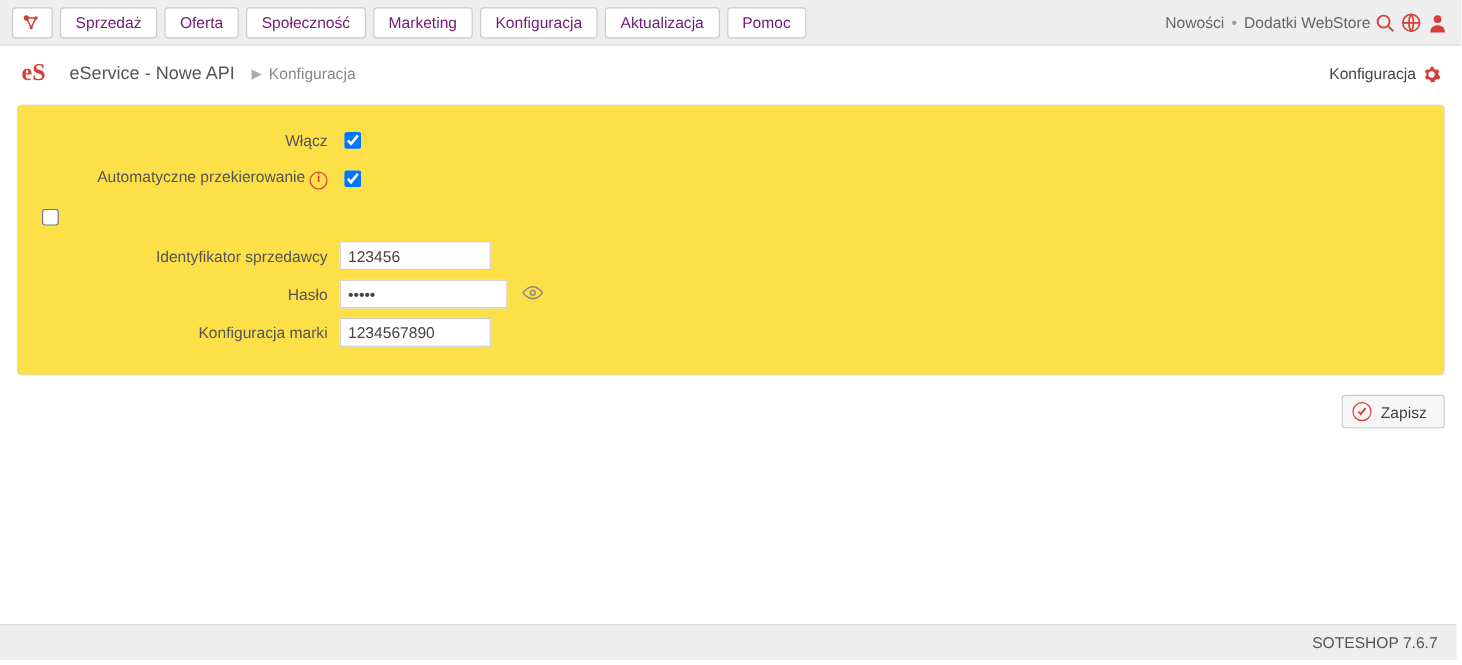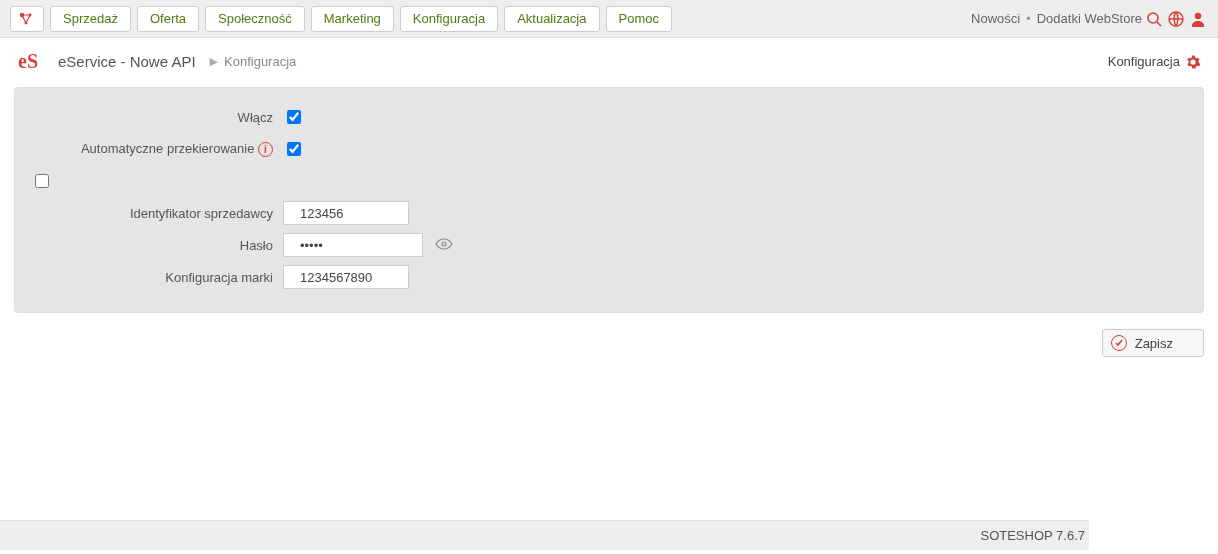--- a/index.html
+++ b/index.html
@@ -25,21 +25,21 @@
     border: 1px solid #ccc;
     border-radius: 3px;
     background: #fff;
     display: flex; align-items: center; justify-content: center;
     margin-right: 6px;
   }
   .logo-btn svg { display:block; }
   .menu-btn {
     border: 1px solid #ccc;
     background: #fff;
-    color: #4d7c0f;
+    color: #701a75;
     height: 26px;
     padding: 12px 12px;
     border-radius: 3px;
     margin-right: 6px;
     display: flex; align-items: center;
     cursor: pointer;
     font-size: 13px;
   }
   .top-right {
     margin-left: auto;
@@ -63,82 +63,82 @@
   .crumb-caret { color:#aaa; margin:0 6px; font-size:11px; }
   .crumb-sub { color:#888; font-size:13px; }
   .crumb-right { margin-left:auto; display:flex; align-items:center; gap:6px; color:#444; }
   .gear { width:14px; height:14px; }
   
   .panel {
     margin: 4px 14px 10px 14px;
     border: 1px solid #ddd;
     border-radius: 4px;
     padding: 14px 16px 18px 16px;
-    background:#e5e5e5;
+    background:#fde047;
   }
   .form-row {
     display:flex; align-items:center;
     min-height: 30px;
     margin-bottom: 2px;
   }
   .form-label {
     width: 252px;
     text-align: right;
     color:#555;
     padding-right: 10px;
     font-size:13px;
   }
   .form-label.bold { font-weight:normal; }
   .form-field { display:flex; align-items:center; gap:6px; }
   input[type="checkbox"] { width:14px; height:14px; }
   input[type="text"], input[type="password"] {
     border:1px solid #ccc;
     height:24px;
-    padding: 0 16px;
+    padding: 0 6px;
     font-size:13px;
     color:#444;
     width: 126px;
   }
   .pwd-wrap { position:relative; display:flex; align-items:center; }
   .eye { margin-left:6px; cursor:pointer; color:#888; }
   .info-badge {
     display:inline-flex; align-items:center; justify-content:center;
     width:15px; height:15px; border:1.5px solid #d43f3a; border-radius:50%;
     color:#d43f3a; font-size:10px; font-weight:bold; line-height:1;
   }
   
   .actions { display:flex; justify-content:flex-end; padding: 6px 14px 0 14px; }
   .save-btn {
     border:1px solid #ccc;
     background:#f6f6f6;
     border-radius:3px;
-    padding: 5px 30px 5px 8px;
+    padding: 5px 14px 5px 8px;
     display:flex; align-items:center; gap:8px;
     cursor:pointer;
     color:#444;
     font-size:13px;
   }
   .save-icon {
     width:16px; height:16px; border:1.5px solid #d43f3a; border-radius:50%;
     display:flex; align-items:center; justify-content:center;
   }
   .save-icon svg { display:block; }
   
   .footer {
     position: absolute;
     left:0; right:0;
     top: 520px;
     background:#eeeeee;
     border-top:1px solid #ddd;
     height:30px;
     display:flex; align-items:center; justify-content:flex-end;
-    padding: 0 4px;
+    padding: 0 16px;
     color:#555;
     font-size:13px;
-    width:1089px;
+    width:1214px;
   }
   .dot-sep { color:#999; padding:0 4px; }
 </style>
 </head>
 <body>
 
 <div class="topbar">
   <div class="logo-btn">
     <svg width="18" height="16" viewBox="0 0 18 16">
       <circle cx="4" cy="4" r="2.2" fill="#d43f3a"></circle>

